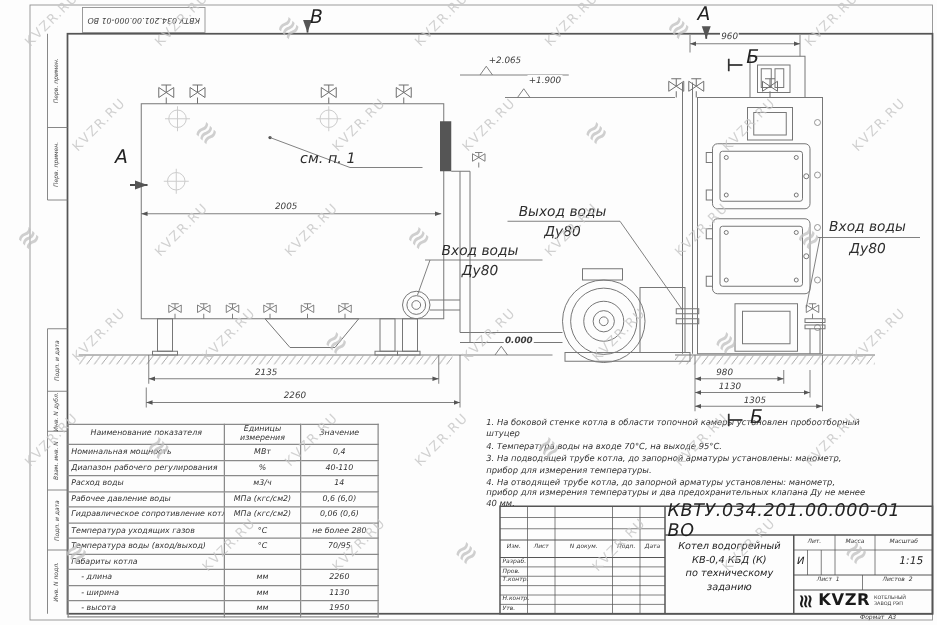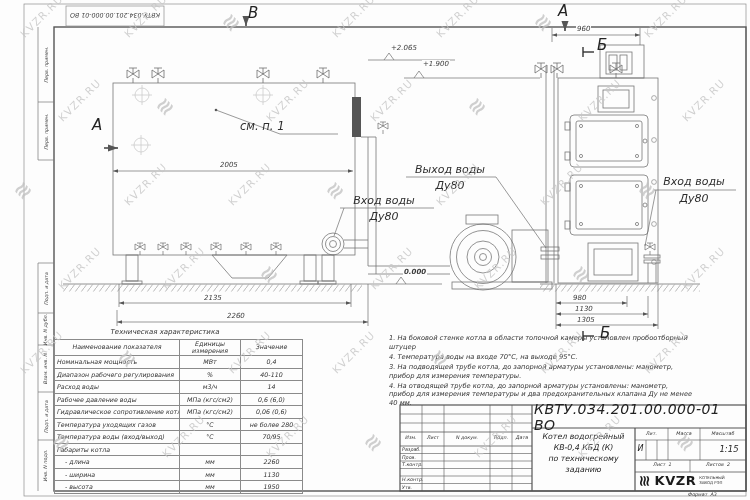--- a/index.html
+++ b/index.html
@@ -309,26 +309,25 @@
   <div class="lbl" style="left:336px;top:210px;width:96px;">Ду80</div>
   <div class="lbl" style="left:650px;top:175px;width:88px;">Вход воды</div>
   <div class="lbl" style="left:650px;top:192px;width:88px;">Ду80</div>
 
   <div class="dim" style="left:219px;top:161px;">2005</div>
   <div class="dim" style="left:203px;top:294px;">2135</div>
   <div class="dim" style="left:226px;top:312px;">2260</div>
   <div class="dim" style="left:576px;top:25px;">960</div>
   <div class="dim" style="left:572px;top:294px;">980</div>
   <div class="dim" style="left:574px;top:305px;">1130</div>
-  <div class="dim" style="left:576px;top:316px;text-align:right;">1305</div>
+  <div class="dim" style="left:594px;top:316px;text-align:right;">1305</div>
   <div class="dim" style="left:390px;top:44px;">+2.065</div>
   <div class="dim" style="left:422px;top:60px;">+1.900</div>
   <div class="dim" style="left:403px;top:268px;font-weight:bold;">0.000</div>
 
-  <div class="spec-title">Техническая характеристика</div>
   <table class="spec">
     <tbody>
         <tr>
       <td class="th" style="width:120px;">Наименование показателя</td>
       <td class="th" style="width:56px;">Единицы измерения</td>
       <td class="th" style="width:57px;">Значение</td>
     </tr>
     <tr>
           <td>Номинальная мощность</td>
           <td class="c">МВт</td>

